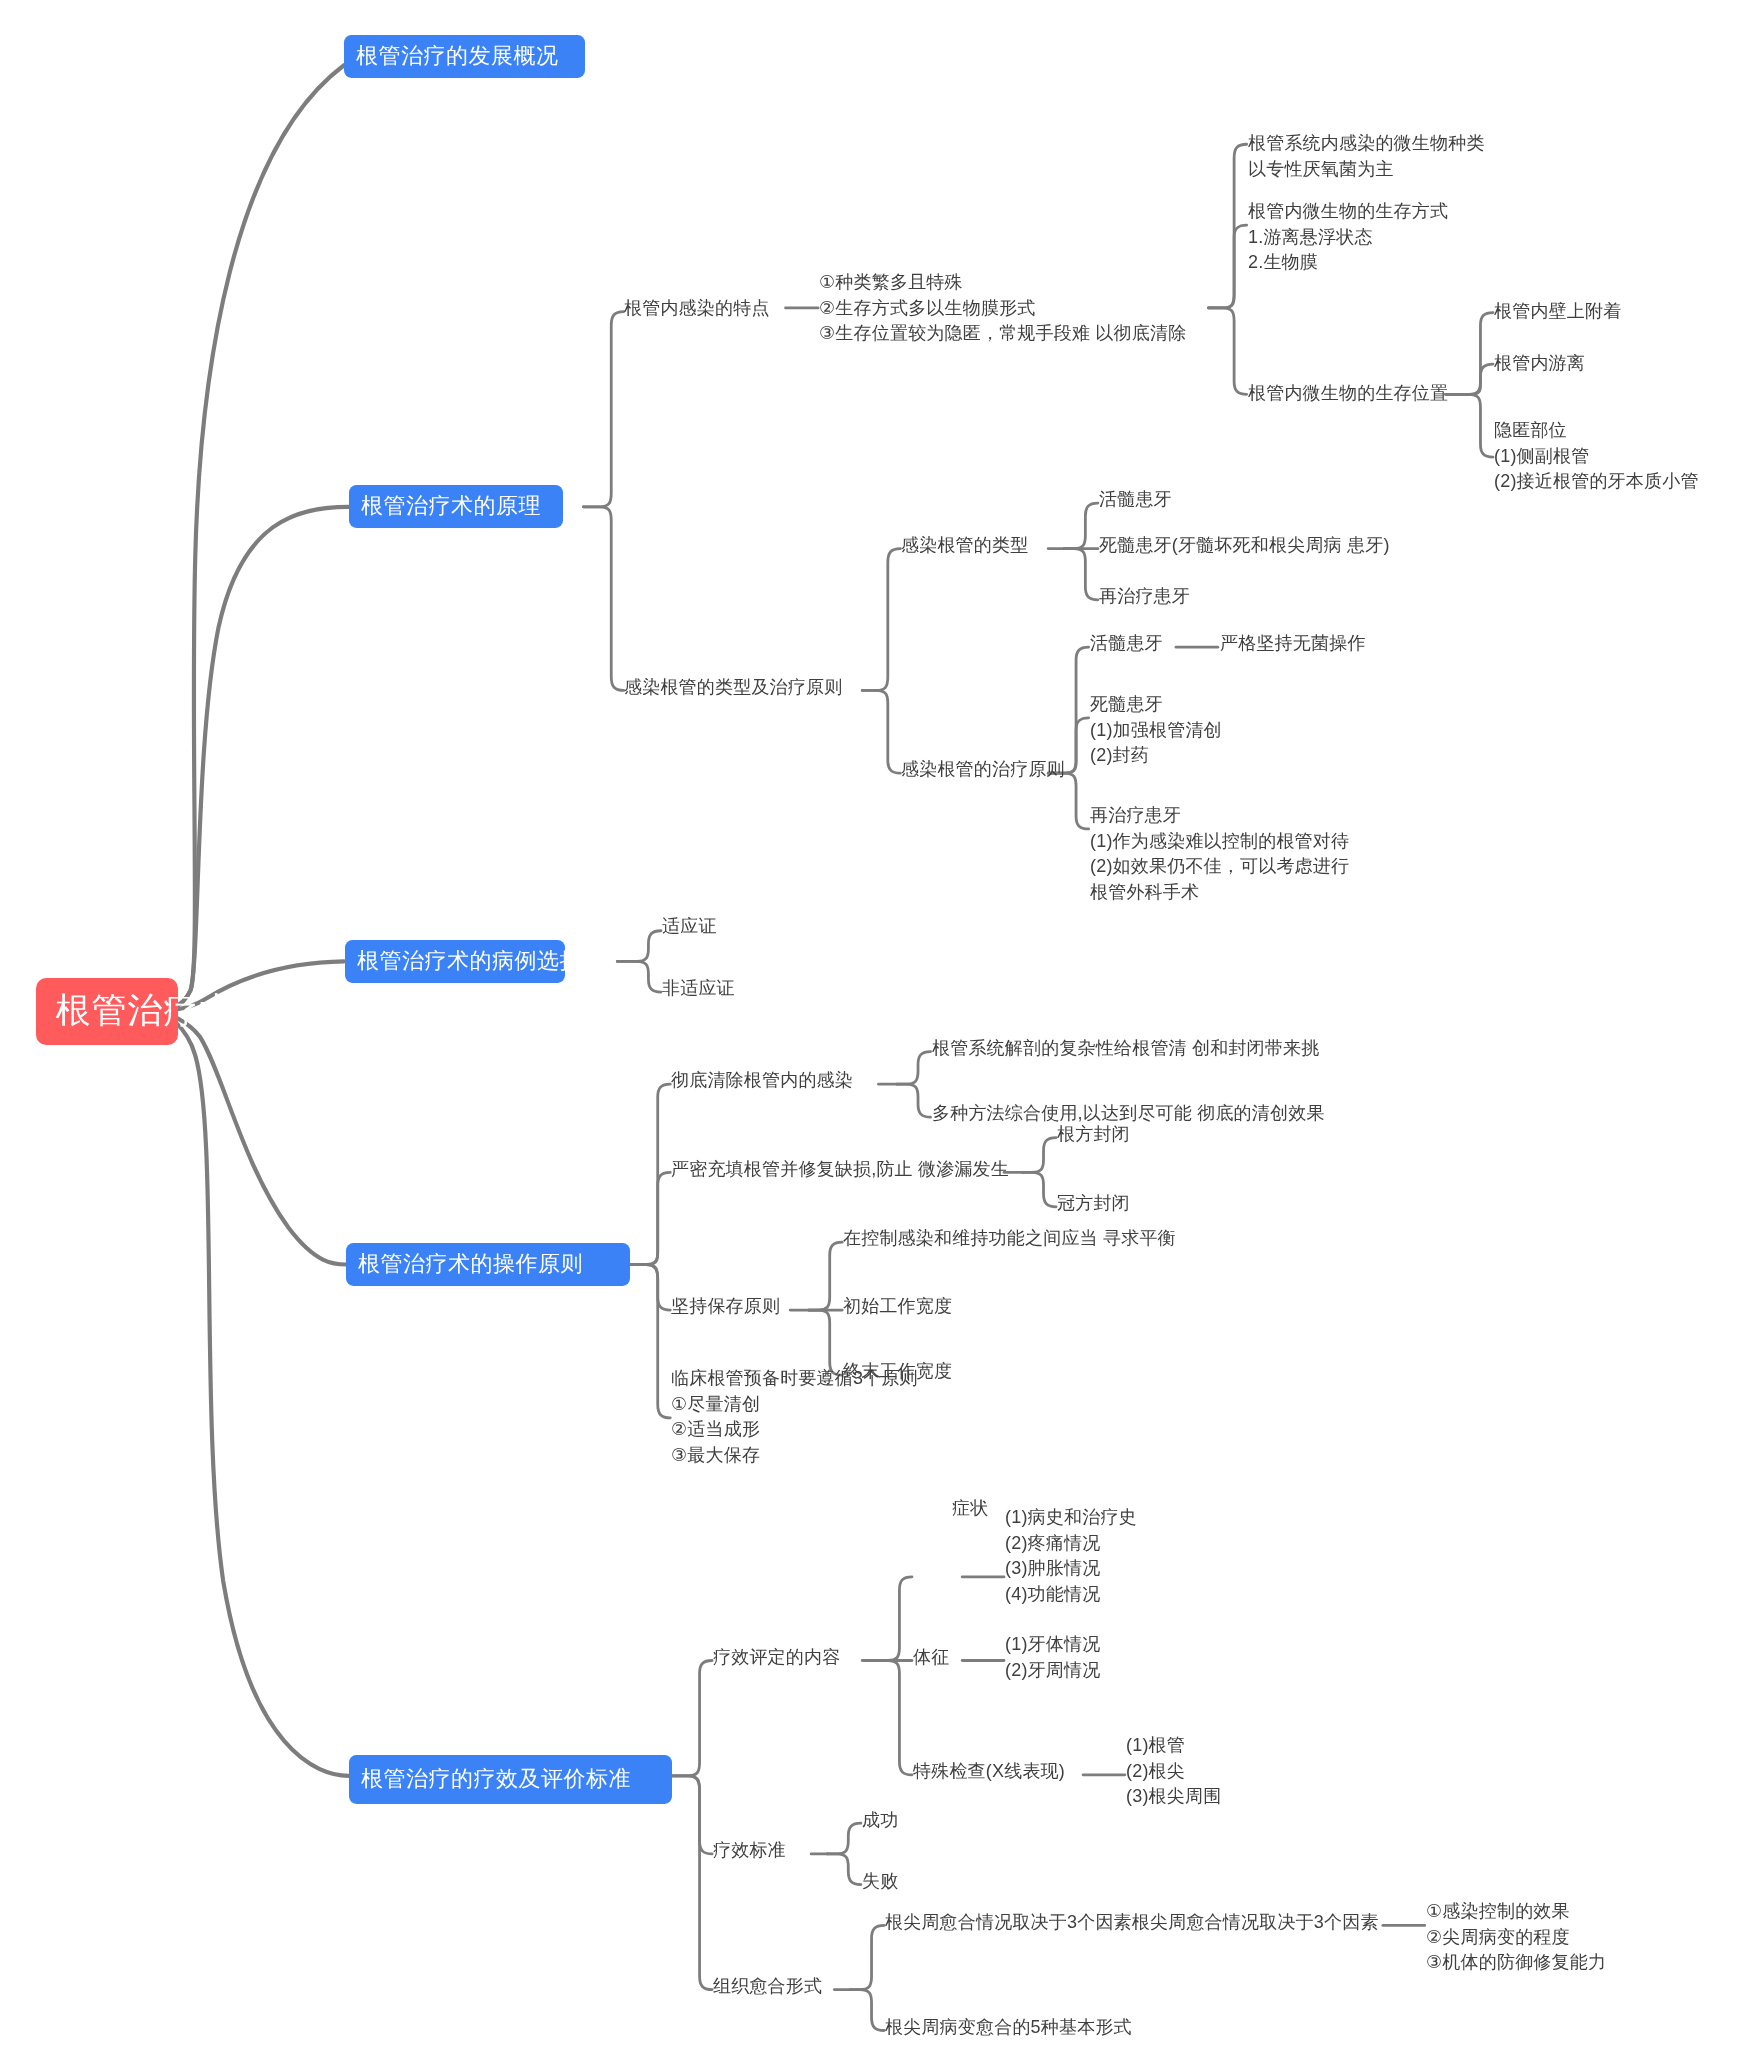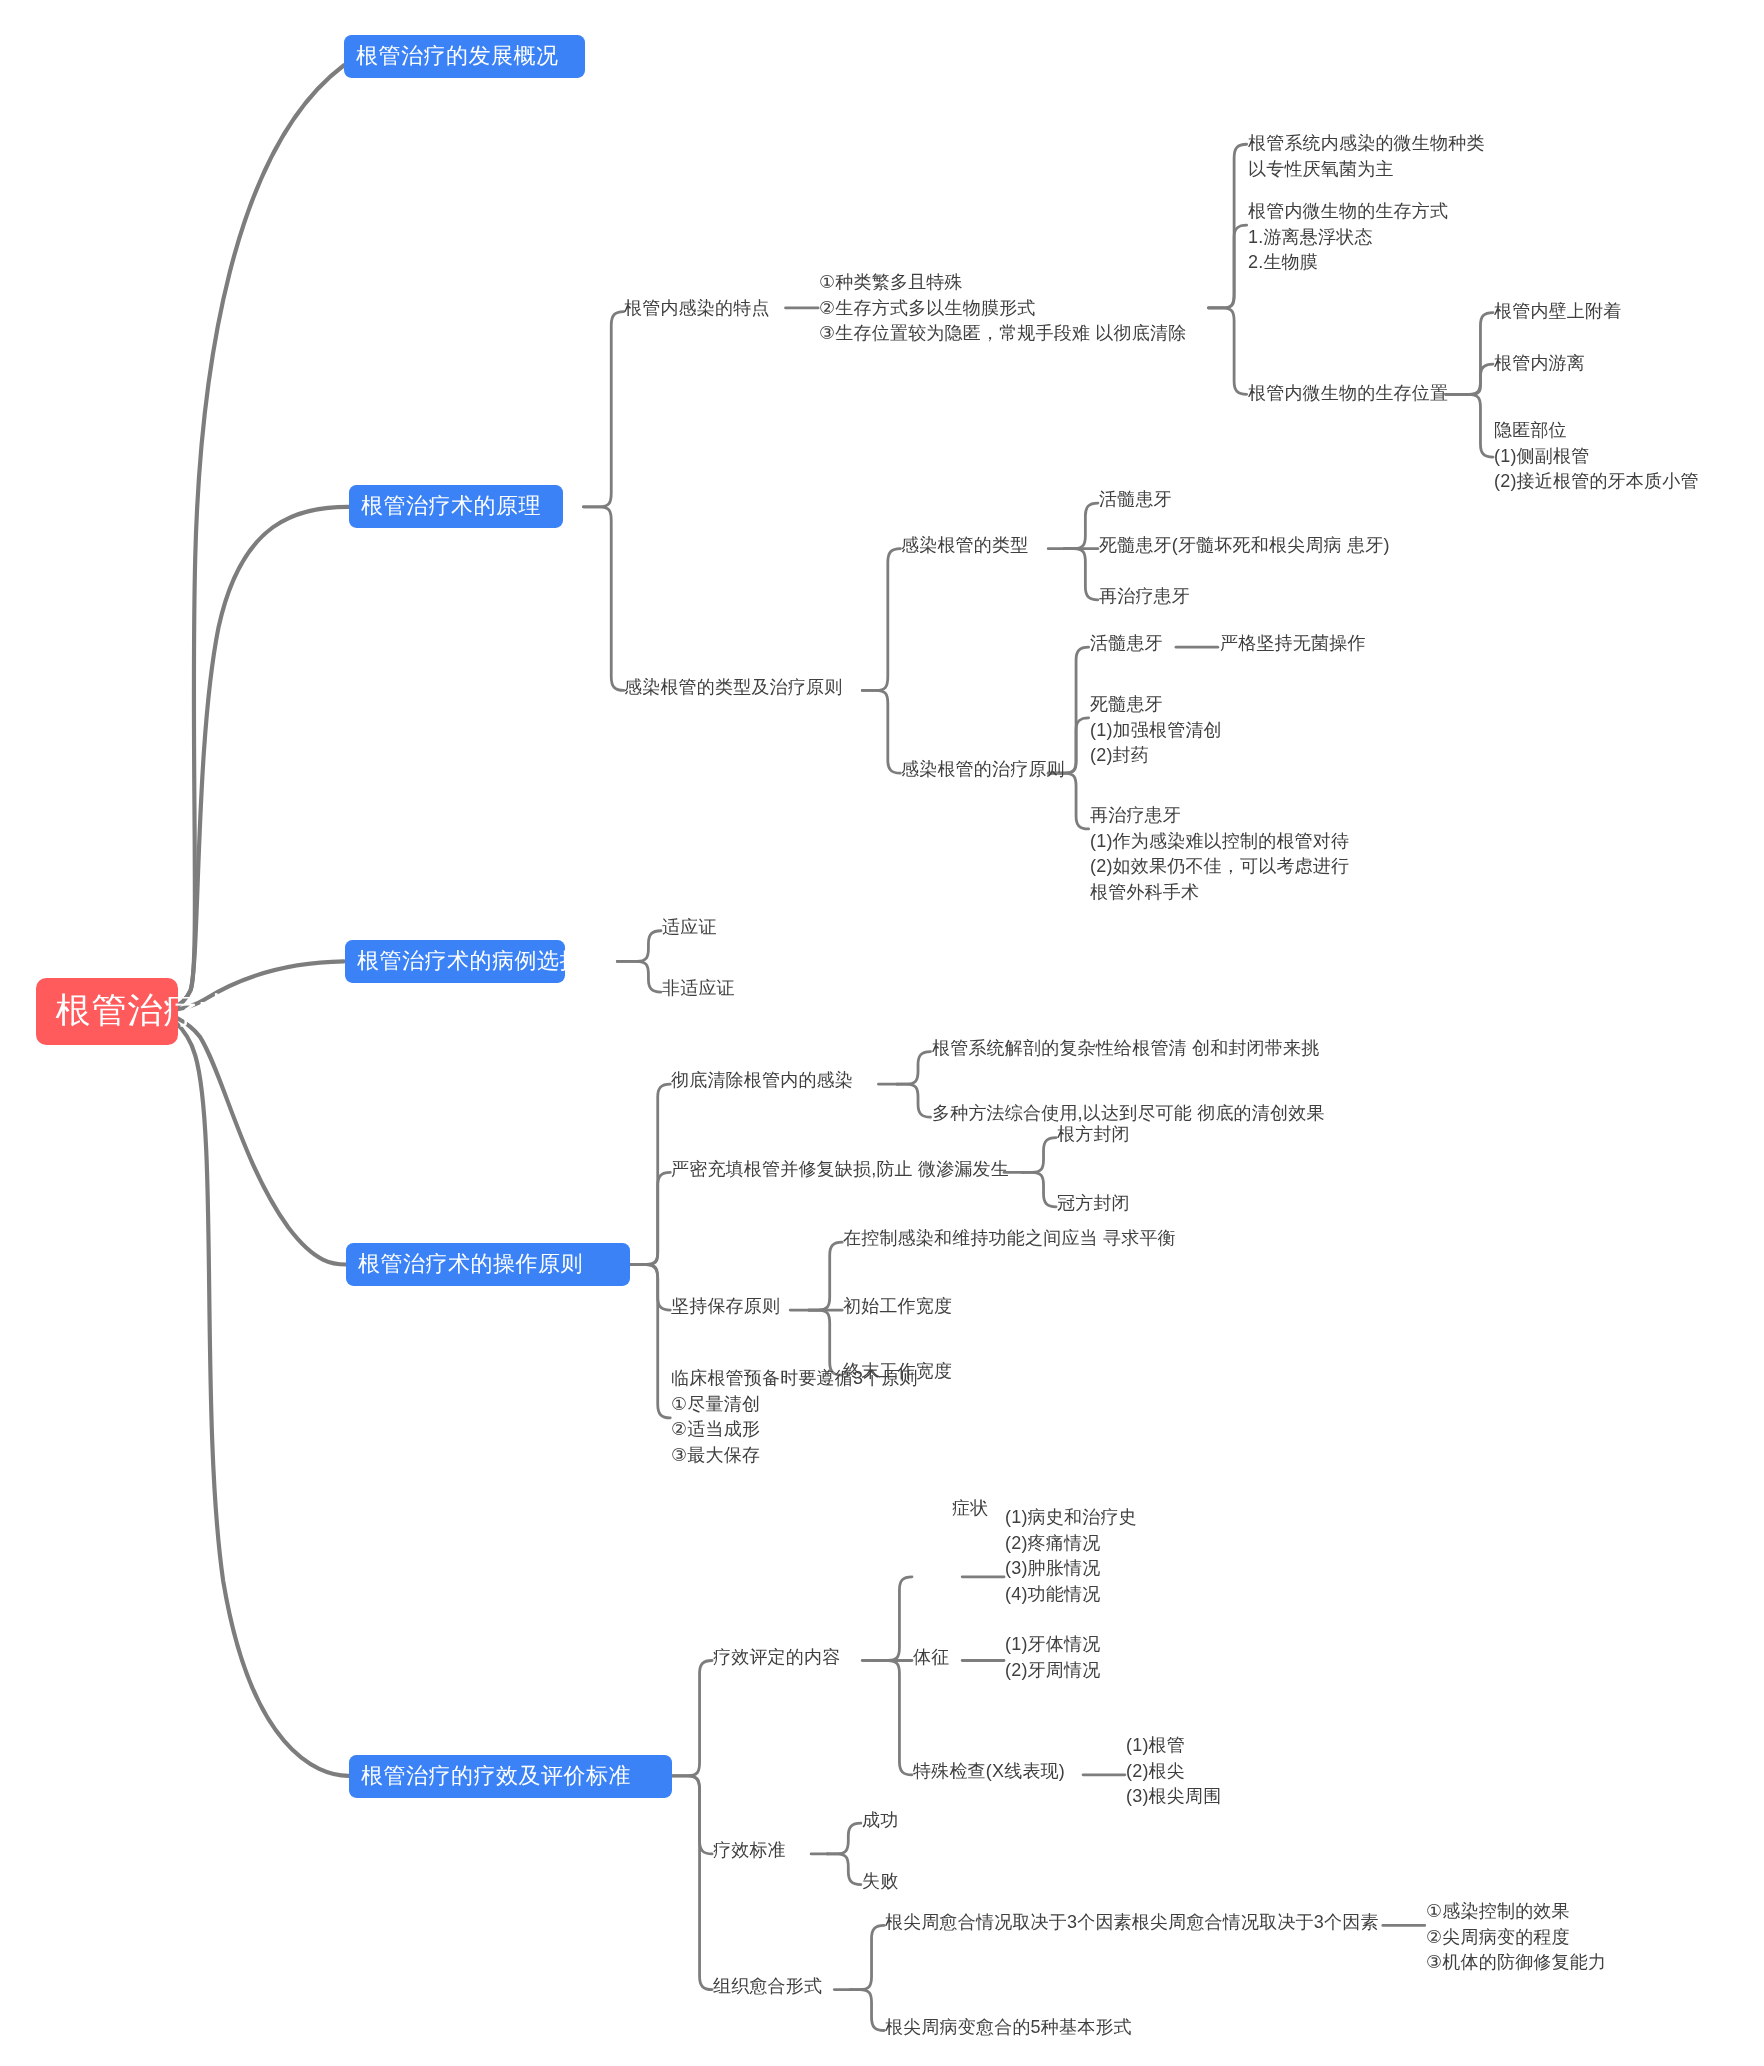--- a/index.html
+++ b/index.html
@@ -162,21 +162,21 @@
   </div>
 
   <div class="node branch-node" style="left:345px; top:940px; width:220px; height:43px;">
     <span>根管治疗术的病例选择</span>
   </div>
 
   <div class="node branch-node" style="left:346px; top:1243px; width:284px; height:43px;">
     <span>根管治疗术的操作原则</span>
   </div>
 
-  <div class="node branch-node" style="left:349px; top:1755px; width:323px; height:43px;">
+  <div class="node branch-node" style="left:349px; top:1755px; width:323px; height:49px;">
     <span>根管治疗的疗效及评价标准</span>
   </div>
 
   <div class="node leaf" style="left:624px; top:296px;">根管内感染的特点</div>
 
   <div class="node leaf multi" style="left:819px; top:270px;">①种类繁多且特殊
 ②生存方式多以生物膜形式
 ③生存位置较为隐匿，常规手段难 以彻底清除</div>
 
   <div class="node leaf multi" style="left:1248px; top:131px;">根管系统内感染的微生物种类
@@ -214,21 +214,21 @@
 
   <div class="node leaf multi" style="left:1090px; top:692px;">死髓患牙
 (1)加强根管清创
 (2)封药</div>
 
   <div class="node leaf multi" style="left:1090px; top:803px;">再治疗患牙
 (1)作为感染难以控制的根管对待
 (2)如效果仍不佳，可以考虑进行
 根管外科手术</div>
 
-  <div class="node leaf" style="left:662px; top:915px;">适应证</div>
+  <div class="node leaf" style="left:662px; top:915px;font-family:Liberation Mono, monospace;">适应证</div>
 
   <div class="node leaf" style="left:662px; top:976px;">非适应证</div>
 
   <div class="node leaf" style="left:671px; top:1068px;">彻底清除根管内的感染</div>
 
   <div class="node leaf" style="left:932px; top:1036px;">根管系统解剖的复杂性给根管清 创和封闭带来挑</div>
 
   <div class="node leaf" style="left:932px; top:1101px;">多种方法综合使用,以达到尽可能 彻底的清创效果</div>
 
   <div class="node leaf" style="left:671px; top:1157px;">严密充填根管并修复缺损,防止 微渗漏发生</div>

